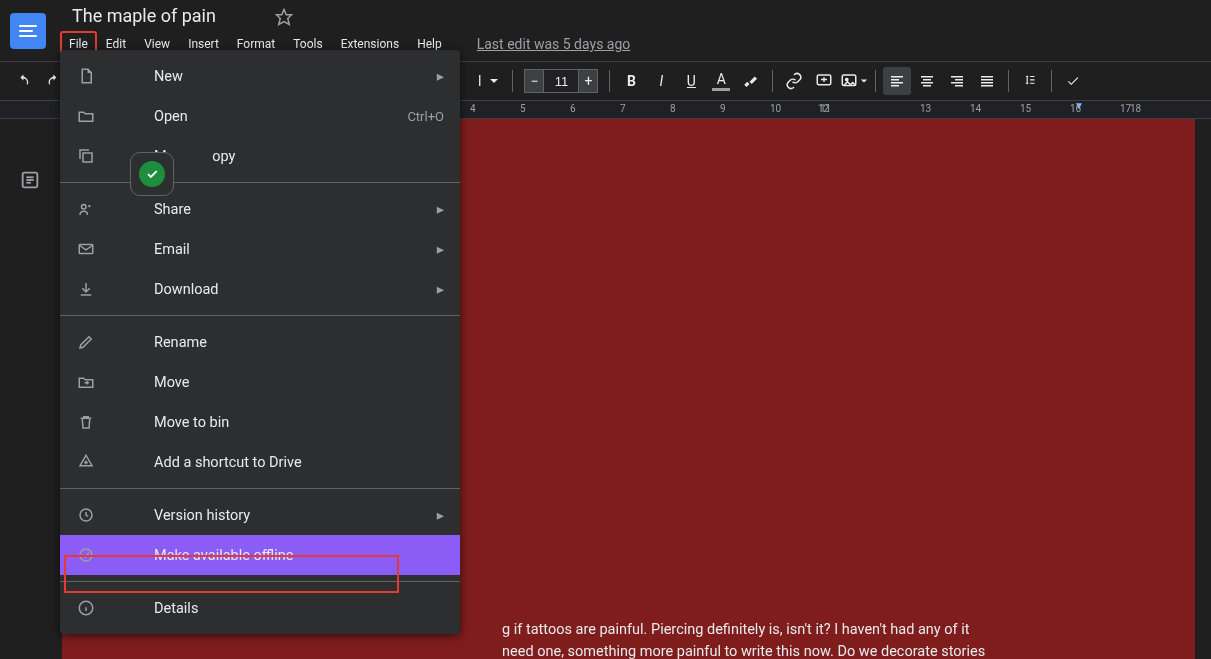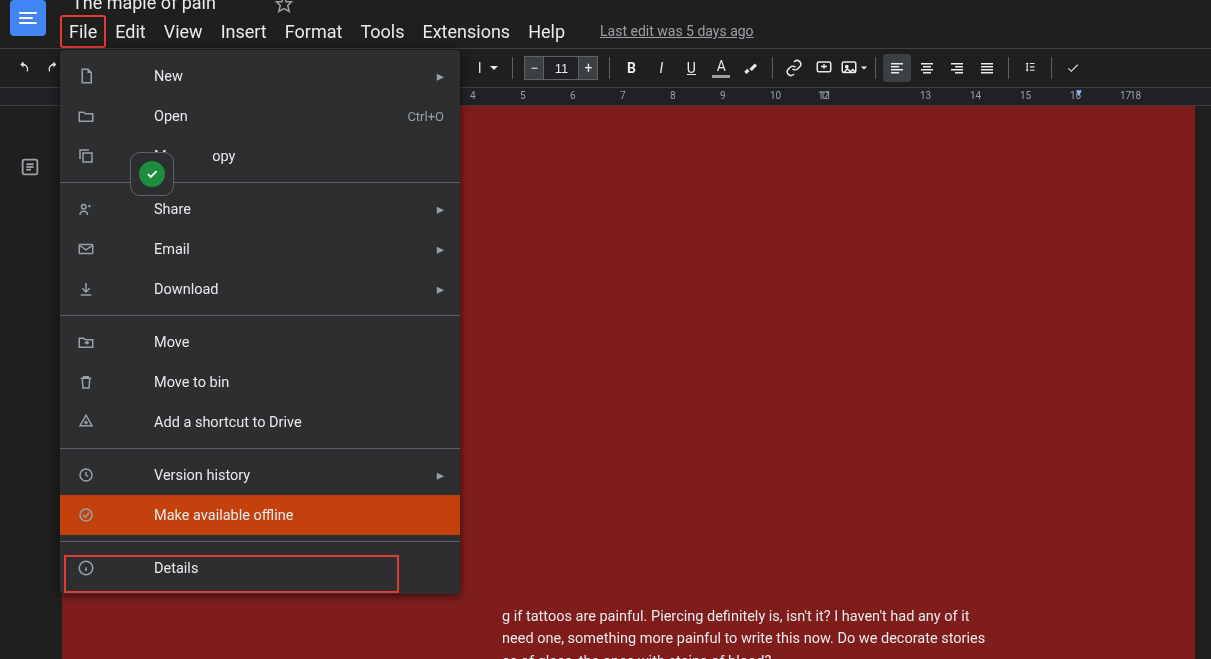--- a/index.html
+++ b/index.html
@@ -12,20 +12,21 @@
     height: 659px;
     overflow: hidden;
     position: relative;
   }
   .top-bar {
     display: flex;
     align-items: center;
     height: 14px;
     padding-left: 70px;
     position: relative;
+    margin-top: 13px;
   }
   .doc-title-area {
     color: #e8eaed;
     font-size: 18px;
     font-weight: 400;
     padding-top: 0;
     position: absolute;
     top: -8px;
     left: 72px;
   }
@@ -54,21 +55,21 @@
     gap: 3px;
   }
   .logo-lines div {
     height: 2px;
     background: #fff;
     border-radius: 1px;
   }
   .menu-item {
     padding: 6px 9px;
     color: #e8eaed;
-    font-size: 18px;
+    font-size: 12px;
     cursor: pointer;
     border-radius: 3px;
   }
   .menu-item.highlighted {
     border: 2px solid #e53935;
     padding: 4px 7px;
   }
   .last-edit {
     margin-left: 26px;
     color: #9aa0a6;
@@ -201,21 +202,21 @@
     display: flex;
     align-items: center;
     height: 40px;
     padding: 0 16px;
     cursor: pointer;
     color: #e8eaed;
     font-size: 14.5px;
     position: relative;
     gap: 42px;
   }
-  .dd-item.hovered { background: #c2410c; }
+  .dd-item.hovered { background: #8b5cf6; }
   .dd-item .dd-icon {
     width: 20px;
     height: 20px;
     margin-right: 16px;
     color: #9aa0a6;
     display: flex;
     align-items: center;
     justify-content: center;
   }
   .dd-item .dd-label { flex: 1; }
@@ -496,20 +497,28 @@
           <path d="M12 4v11m-5-4l5 5 5-5M5 20h14"></path>
         </svg>
       </span>
     <span class="dd-label">Download</span>
     <span class="dd-arrow">▸</span>
   </div>
   <div class="dd-sep"></div>
   <div class="dd-item">
     <span class="dd-icon">
         <svg width="18" height="18" viewBox="0 0 24 24" fill="none" stroke="currentColor" stroke-width="2">
+          <path d="M4 20l4-1 11-11-3-3L5 16l-1 4z"></path>
+        </svg>
+      </span>
+    <span class="dd-label">Rename</span>
+  </div>
+  <div class="dd-item">
+    <span class="dd-icon">
+        <svg width="18" height="18" viewBox="0 0 24 24" fill="none" stroke="currentColor" stroke-width="2">
           <path d="M3 7h6l2 2h10v10H3V7z"></path>
           <path d="M10 13h5m-2-2l2 2-2 2"></path>
         </svg>
       </span>
     <span class="dd-label">Move</span>
   </div>
   <div class="dd-item">
     <span class="dd-icon">
         <svg width="18" height="18" viewBox="0 0 24 24" fill="none" stroke="currentColor" stroke-width="2">
           <path d="M5 7h14M9 7V5h6v2m-8 0l1 13h8l1-13"></path>

